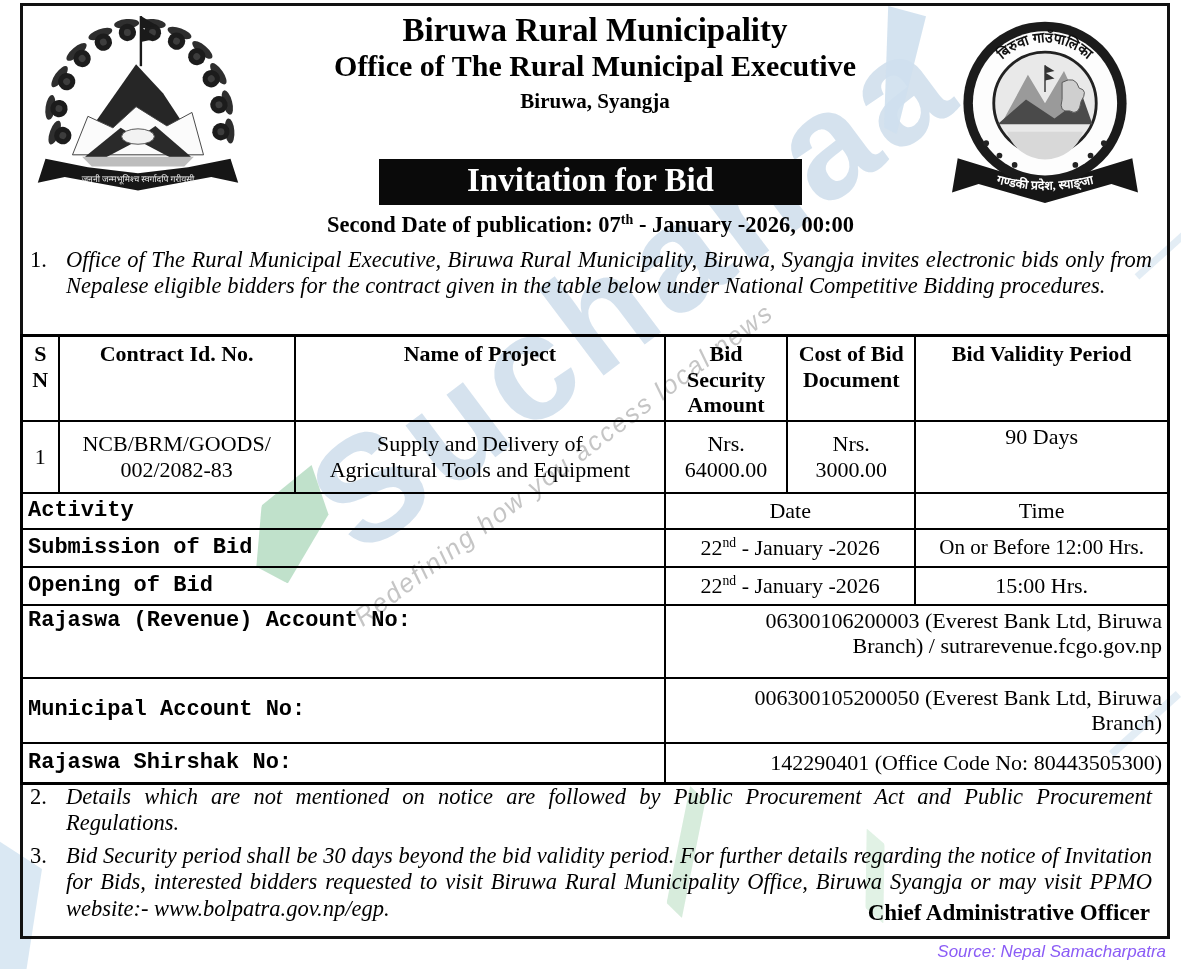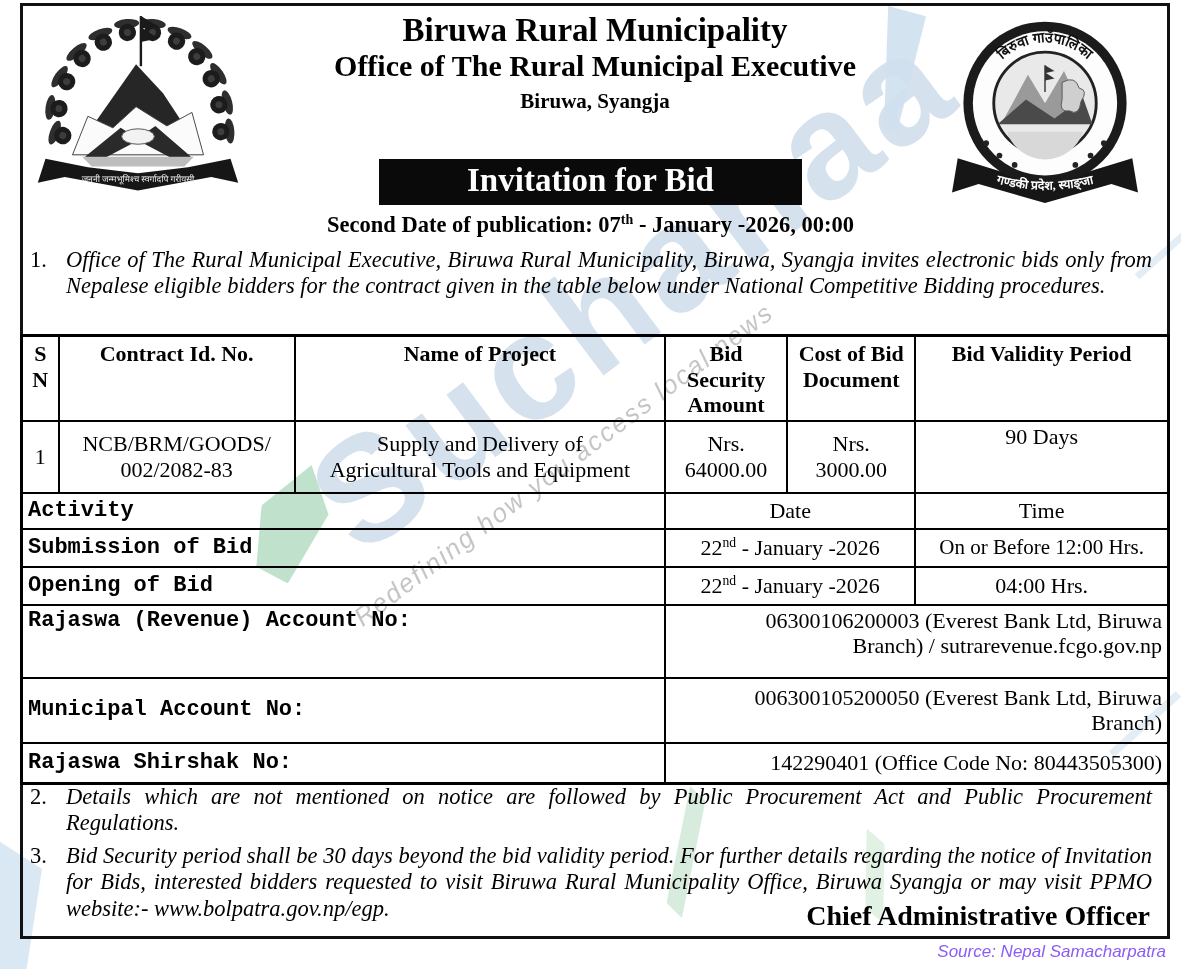--- a/index.html
+++ b/index.html
@@ -81,21 +81,21 @@
   .pad-d { padding-right:104px; }
   .r-head   { height:85px; }
   .r-data   { height:72px; }
   .r-act    { height:36px; }
   .r-sched  { height:38px;margin-top:40px; }
   .r-acct-a { height:73px; }
   .r-acct-b { height:65px; }
   .r-acct-c { height:41px; }
   
   .signature { position:absolute; left:700px; top:900px; width:450px; text-align:right;
-               font-size:28px; font-weight:bold; }
+               font-size:23px; font-weight:bold; }
   .source { position:absolute; left:820px; top:942px; width:346px; text-align:right;
             font-family:"Liberation Sans","DejaVu Sans",sans-serif;
             font-style:italic; font-size:17px; color:#8b5cf6; }
 </style>
 </head>
 <body>
 
 <div class="sheet">
 
   <div class="wm wm-brand">Suchanaa</div>
@@ -228,21 +228,21 @@
           <td class="ctr">Time</td>
         </tr>
         <tr class="r-sched">
           <td colspan="3" class="lbl pad-b">Submission of Bid</td>
           <td colspan="2" class="ctr"><span>22</span><sup>nd</sup><span> - January -2026</span></td>
           <td class="ctr" style="font-size:21px">On or Before 12:00 Hrs.</td>
         </tr>
         <tr class="r-sched">
           <td colspan="3" class="lbl pad-c">Opening of Bid</td>
           <td colspan="2" class="ctr"><span>22</span><sup>nd</sup><span> - January -2026</span></td>
-          <td class="ctr">04:00 Hrs.</td>
+          <td class="ctr">15:00 Hrs.</td>
         </tr>
         <tr class="r-acct-a">
           <td colspan="3" class="lbl pad-b vtop">Rajaswa (Revenue) Account No:</td>
           <td colspan="3" class="val vtop pre">06300106200003 (Everest Bank Ltd, Biruwa
  Branch) / sutrarevenue.fcgo.gov.np</td>
         </tr>
         <tr class="r-acct-b">
           <td colspan="3" class="lbl pad-d">Municipal Account No:</td>
           <td colspan="3" class="val pre">006300105200050 (Everest Bank Ltd, Biruwa
 Branch)</td>

